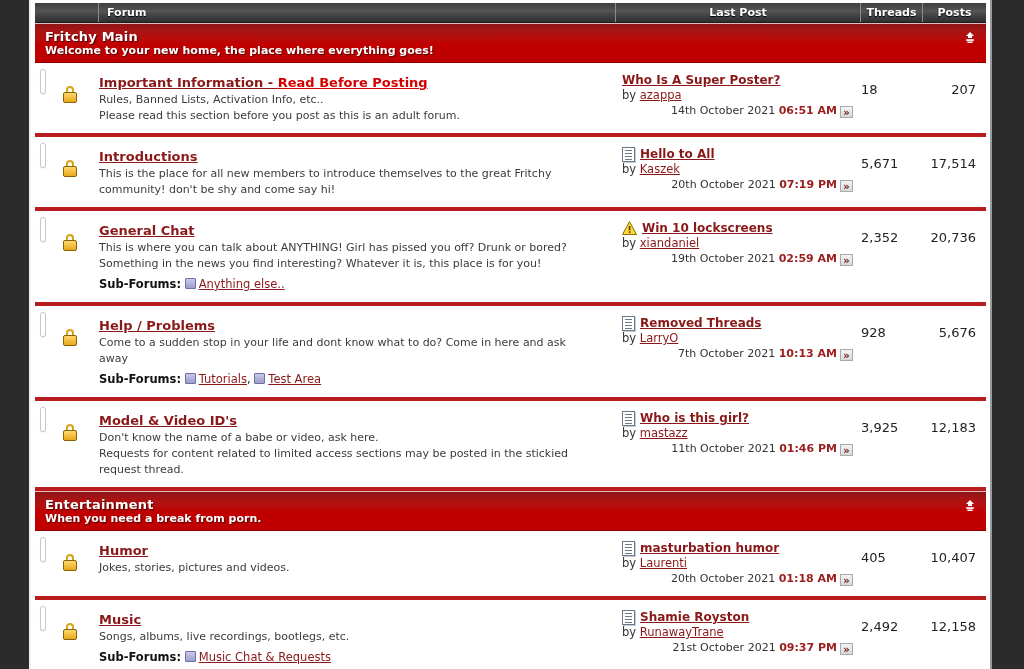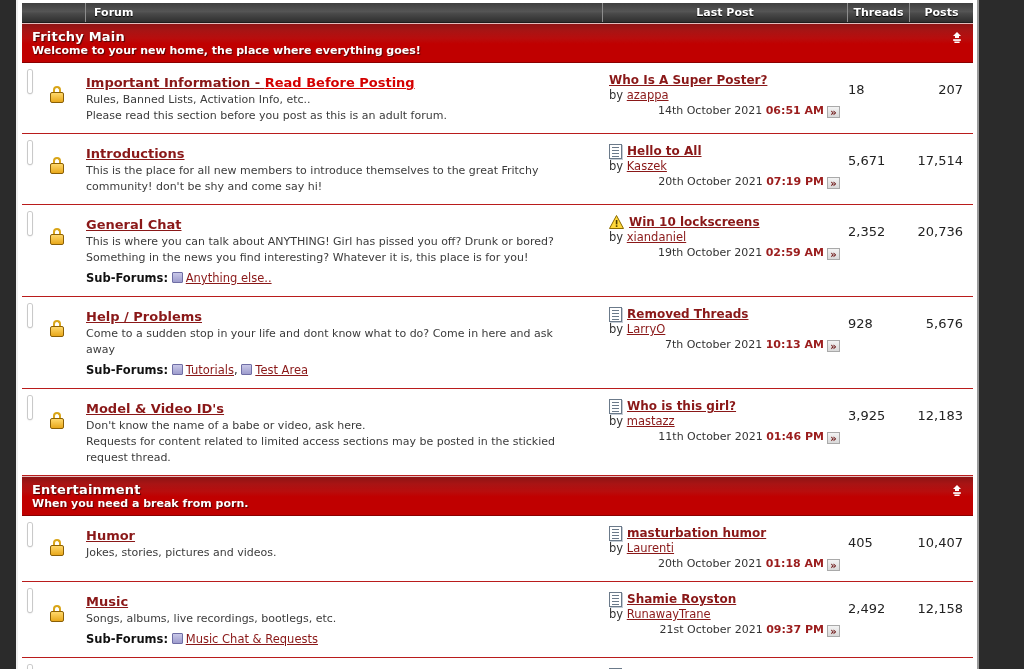--- a/index.html
+++ b/index.html
@@ -8,21 +8,21 @@
     width: 1024px; height: 669px;
     overflow: hidden;
     background: #2b2b2b;
     font-family: "DejaVu Sans", "Liberation Sans", sans-serif;
   }
 
   #page { position: relative; width: 1024px; height: 669px; background: #2b2b2b; }
 
   
   .page-frame {
-    position: absolute; left: 16px; top: 0; width: 963px; height: 669px;
+    position: absolute; left: 29px; top: 0; width: 963px; height: 669px;
     background: #ffffff;
     border-left: 2px solid #f0f0f0;
     border-right: 2px solid #9a9a9a;
   }
   .inner-pad { padding: 3px 4px 0 4px; height: 100%; }
 
   
   .colhead {
     height: 20px;
     background: linear-gradient(to bottom, #3f3f3f 0%, #555555 45%, #4a4a4a 55%, #2f2f2f 100%);
@@ -60,21 +60,21 @@
     text-shadow: 1px 1px 1px rgba(0,0,0,.55);
     line-height: 14px;
   }
   .collapse-icon {
     position: absolute; right: 9px; top: 5px;
     width: 14px; height: 13px; cursor: pointer;
   }
 
   
   .frow { display: flex; align-items: flex-start; background: #fff;
-          border-bottom: 1px solid #b91c1c; }
+          border-bottom: 4px solid #b91c1c; }
 
   .cell-icon { width: 64px; padding: 9px 0 9px 6px; flex: 0 0 64px; }
   .cell-forum { flex: 1 1 auto; padding: 9px 8px 10px 0px; min-width: 0; }
   .cell-last  { width: 245px; flex: 0 0 245px; padding: 9px 6px 10px 6px; }
   .cell-threads { width: 62px; flex: 0 0 62px; padding: 16px 8px 10px 0; }
   .cell-posts   { width: 63px; flex: 0 0 63px; padding: 16px 10px 10px 0; text-align: right; }
 
   
   .ficon {
     position: relative; width: 42px; height: 40px; border-radius: 6px;

